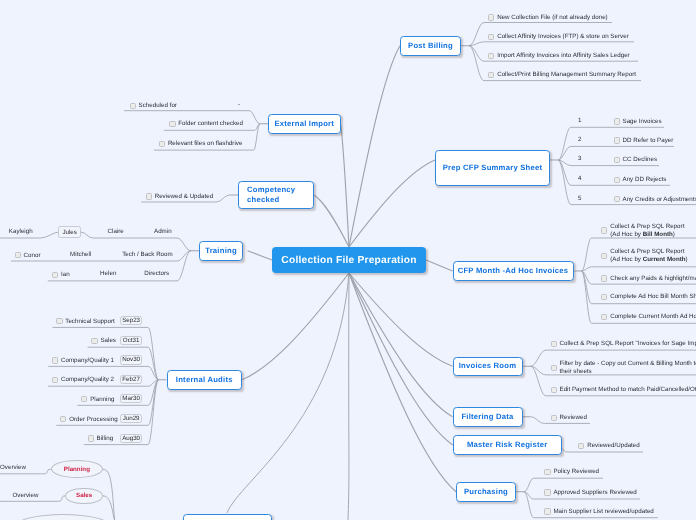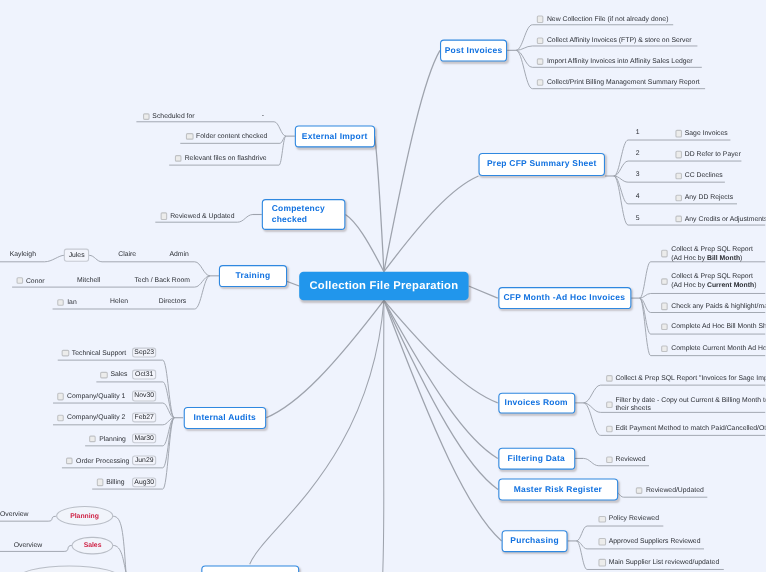--- a/index.html
+++ b/index.html
@@ -113,23 +113,23 @@
         <path d="M102.9 495.85 C110.9 495.85 112 509.85 114.5 520" stroke-width="0.85"></path>
         <path d="M349 273 C337 423 240 480 227 513" stroke-width="0.95"></path>
         <path d="M349 273 C348 453 350 460 348 520" stroke-width="0.95"></path>
       </g>
     </svg>
   <div id="nodes">
       <div class="root-node" style="left: 272px; top: 247px; width: 154px; height: 26px;">
         <span>Collection File Preparation</span>
       </div>
       <div class="n1" style="left: 400px; top: 36px; width: 61px; height: 19.5px;">
-        <span>Post Invoices</span>
-      </div>
-      <div class="n1" style="left: 435px; top: 139px; width: 115px; height: 21px;">
+        <span>Post Billing</span>
+      </div>
+      <div class="n1" style="left: 435px; top: 150px; width: 115px; height: 36px;">
         <span>Prep CFP Summary Sheet</span>
       </div>
       <div class="n1" style="left: 452.5px; top: 261px; width: 121px; height: 20px;">
         <span>CFP Month -Ad Hoc Invoices</span>
       </div>
       <div class="n1" style="left: 452.5px; top: 356.5px; width: 70px; height: 19.5px;">
         <span>Invoices Room</span>
       </div>
       <div class="n1" style="left: 452.5px; top: 407px; width: 70px; height: 19.5px; text-align: center;">
         <span>Filtering Data</span>
@@ -139,21 +139,21 @@
       </div>
       <div class="n1" style="left: 456px; top: 482px; width: 60px; height: 19.5px;">
         <span>Purchasing</span>
       </div>
       <div class="n1" style="left: 268px; top: 114px; width: 72.5px; height: 19.5px;">
         <span>External Import</span>
       </div>
       <div class="n1" style="left: 238px; top: 181px; width: 76px; height: 28px; justify-content: flex-start; padding-left: 8px; text-align: left; white-space: normal;">
         <span style="max-width: 48px;">Competency checked</span>
       </div>
-      <div class="n1" style="left: 199px; top: 241px; width: 62px; height: 19.5px;">
+      <div class="n1" style="left: 199px; top: 241px; width: 44px; height: 19.5px;">
         <span>Training</span>
       </div>
       <div class="n1" style="left: 166.5px; top: 370px; width: 75.5px; height: 19.5px;">
         <span>Internal Audits</span>
       </div>
       <div class="leaf" style="left: 488.2px; top: 13.8px;">
         <span class="cb" style="margin-right: 2.7px;"></span>
         <span class="tx"><span>New Collection File (if not already done)</span></span>
       </div>
       <div class="leaf" style="left: 488.2px; top: 33.2px;">

